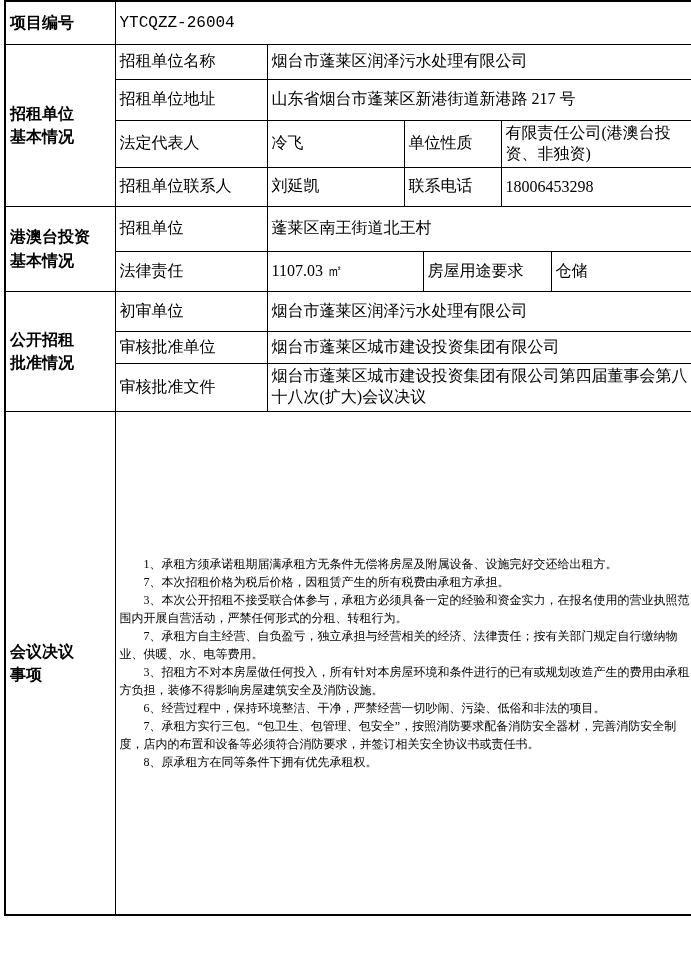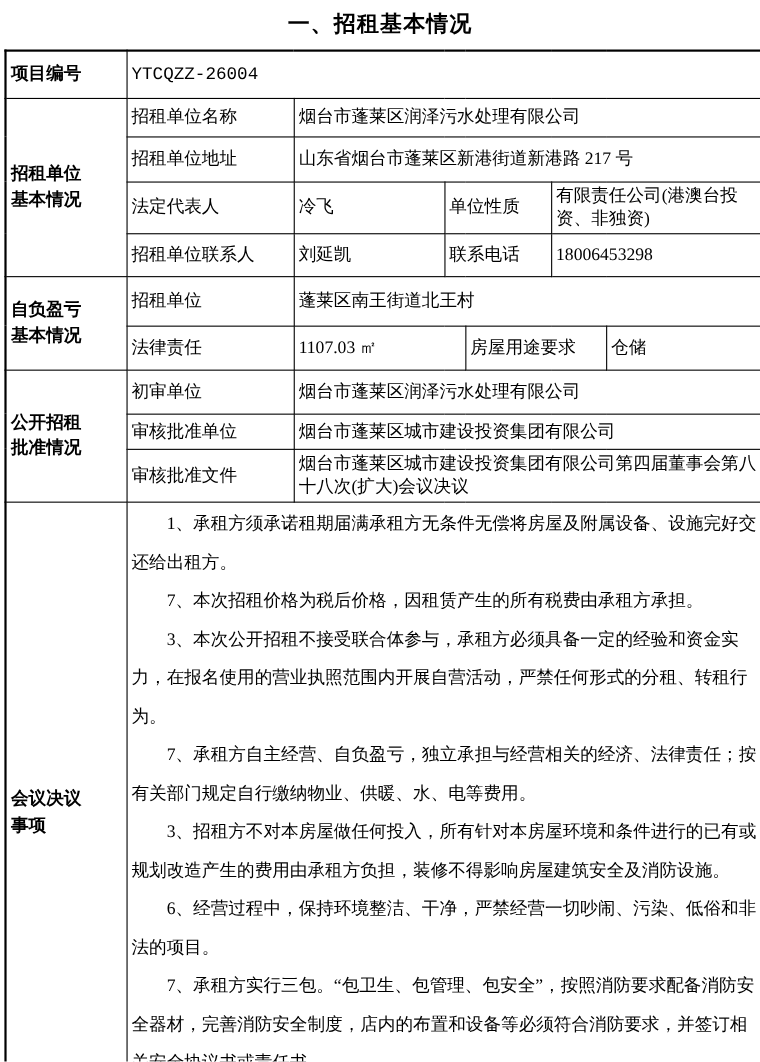--- a/index.html
+++ b/index.html
@@ -52,30 +52,29 @@
     font-size: 15px;
   }
   td.notes-cell {
     text-align: left;
     vertical-align: top;
     padding: 44px 8px 8px 8px;
   }
   .note-para {
     margin: 0;
     text-indent: 2em;
-    font-size: 16px;
-    line-height: 35px;
+    font-size: 12px;
+    line-height: 18px;
   }
 </style>
 </head>
 <body>
 
 <div class="page">
 
-  <h1 class="doc-title">一、招租基本情况</h1>
 
   <table class="doc-table">
     <colgroup>
       <col style="width:110px">
       <col style="width:152px">
       <col style="width:137px">
       <col style="width:19px">
       <col style="width:78px">
       <col style="width:50px">
       <col style="width:145px">
@@ -104,21 +103,21 @@
       <td colspan="2">有限责任公司(港澳台投资、非独资)</td>
     </tr>
     <tr style="height:39px">
       <td>招租单位联系人</td>
       <td>刘延凯</td>
       <td colspan="2">联系电话</td>
       <td colspan="2">18006453298</td>
     </tr>
 
     <tr style="height:45px">
-      <td rowspan="2" class="group-header">自负盈亏
+      <td rowspan="2" class="group-header">港澳台投资
 基本情况</td>
       <td>招租单位</td>
       <td colspan="5">蓬莱区南王街道北王村</td>
     </tr>
     <tr style="height:40px">
       <td>法律责任</td>
       <td colspan="2">1107.03 ㎡</td>
       <td colspan="2">房屋用途要求</td>
       <td>仓储</td>
     </tr>

